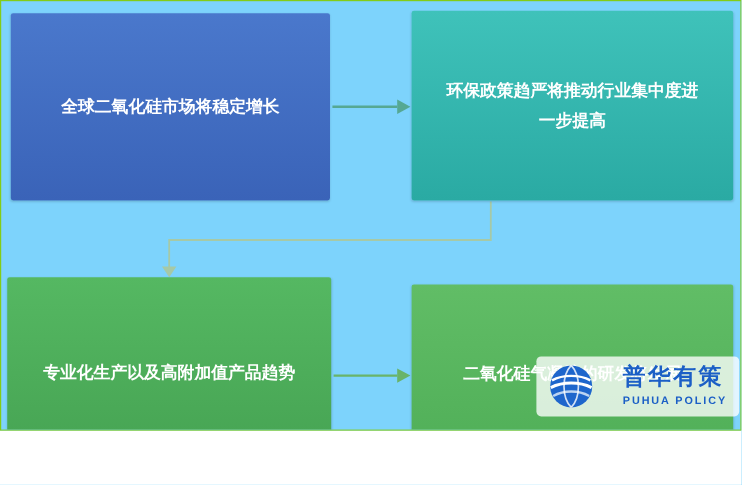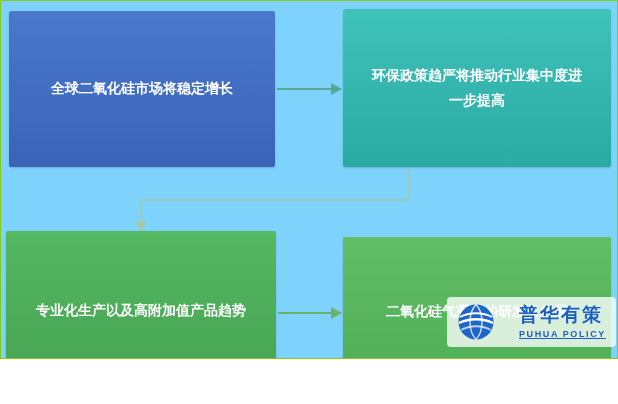--- a/index.html
+++ b/index.html
@@ -54,21 +54,21 @@
     padding:6px 10px;
     z-index:5;
   }
   .wm-text{display:flex;flex-direction:column;align-items:flex-start;}
   .wm-cn{
     font-size:19px;font-weight:700;color:#1b5fc6;line-height:1.1;
     letter-spacing:2px;white-space:nowrap;
   }
   .wm-en{
     font-size:9px;font-weight:700;color:#1b5fc6;letter-spacing:1.6px;
-    margin-top:4px;white-space:nowrap;text-decoration:underline;
+    margin-top:4px;white-space:nowrap;
   }
 </style>
 </head>
 <body>
 
 <div class="canvas">
 
   <svg class="connector-layer" width="618" height="404" viewBox="0 0 618 404" xmlns="http://www.w3.org/2000/svg">
 
     <g>

